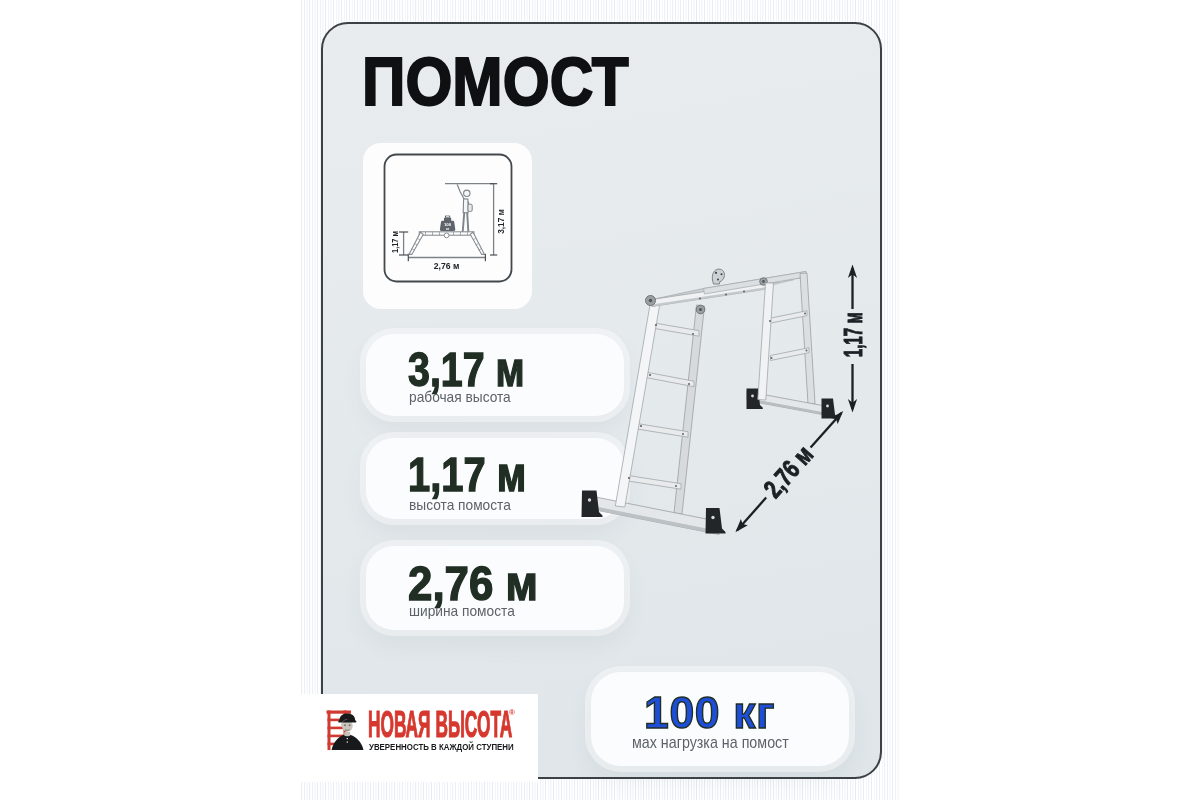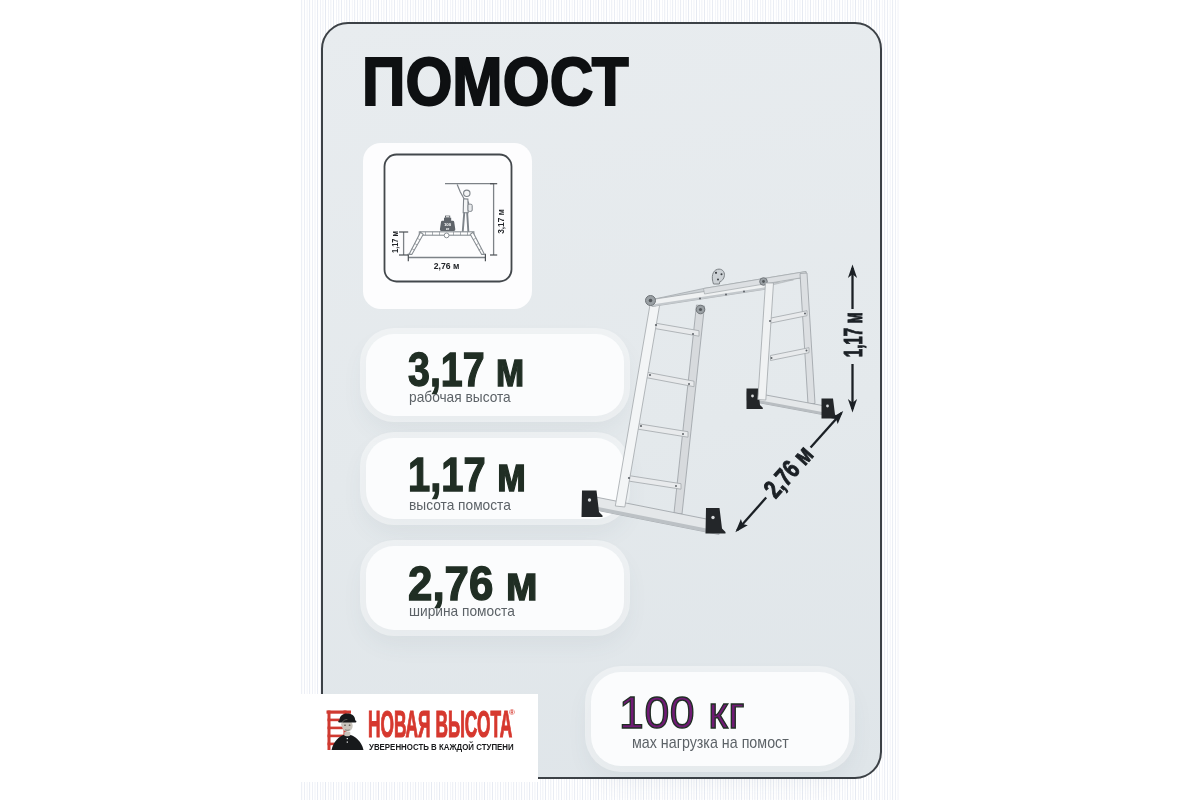--- a/index.html
+++ b/index.html
@@ -17,21 +17,21 @@
   .pill{position:absolute;left:366px;width:258px;background:#fbfcfd;border-radius:28px;
     box-shadow:0 0 0 6px rgba(255,255,255,0.42), 0 12px 26px rgba(70,90,100,0.08);}
   .pill .num{position:absolute;left:42px;font-weight:bold;color:#202e24;-webkit-text-stroke:1.35px #202e24;
     font-size:47.5px;line-height:1;transform:scaleX(0.865);transform-origin:0 0;white-space:nowrap;}
   .pill .lab{position:absolute;left:43px;font-size:15px;color:#5c6267;line-height:1;white-space:nowrap;transform:scaleX(0.915);transform-origin:0 0;}
   #p1{top:334px;height:82px;}
   #p2{top:438px;height:81px;}
   #p3{top:546px;height:84px;}
   #p4{position:absolute;left:591px;top:672px;width:258px;height:94px;background:#fbfcfd;
       border-radius:30px;box-shadow:0 0 0 6px rgba(255,255,255,0.42), 0 12px 26px rgba(70,90,100,0.08);}
-  #p4 .num{position:absolute;left:28px;top:18.5px;font-weight:normal;color:#701a75;-webkit-text-stroke:1.35px #202e24;font-size:44.6px;line-height:1;letter-spacing:0.6px;
+  #p4 .num{position:absolute;left:53px;top:18.5px;font-weight:bold;color:#1d4ed8;-webkit-text-stroke:1.35px #202e24;font-size:44.6px;line-height:1;letter-spacing:0.6px;
       transform:scaleX(1);transform-origin:0 0;white-space:nowrap;}
   #p4 .lab{position:absolute;left:41px;top:62px;font-size:17px;color:#5c6267;line-height:1;white-space:nowrap;transform:scaleX(0.84);transform-origin:0 0;}
   .logoband{position:absolute;left:288px;top:694px;width:250px;height:88px;background:#ffffff;}
   .rlogo{position:absolute;left:80px;top:12px;font-weight:bold;font-size:37px;color:#d6382e;-webkit-text-stroke:1.2px #d6382e;
     line-height:1;transform:scaleX(0.468);transform-origin:0 0;white-space:nowrap;letter-spacing:0px;}
   .rsub{position:absolute;left:80.5px;top:47.5px;font-weight:bold;font-size:9.5px;color:#17181a;
     line-height:1;transform:scaleX(0.83);transform-origin:0 0;white-space:nowrap;}
   .rreg{position:absolute;left:221px;top:15px;font-weight:bold;font-size:8px;color:#d6382e;line-height:1;}
   svg{display:block;}
   .absvg{position:absolute;left:0;top:0;}

